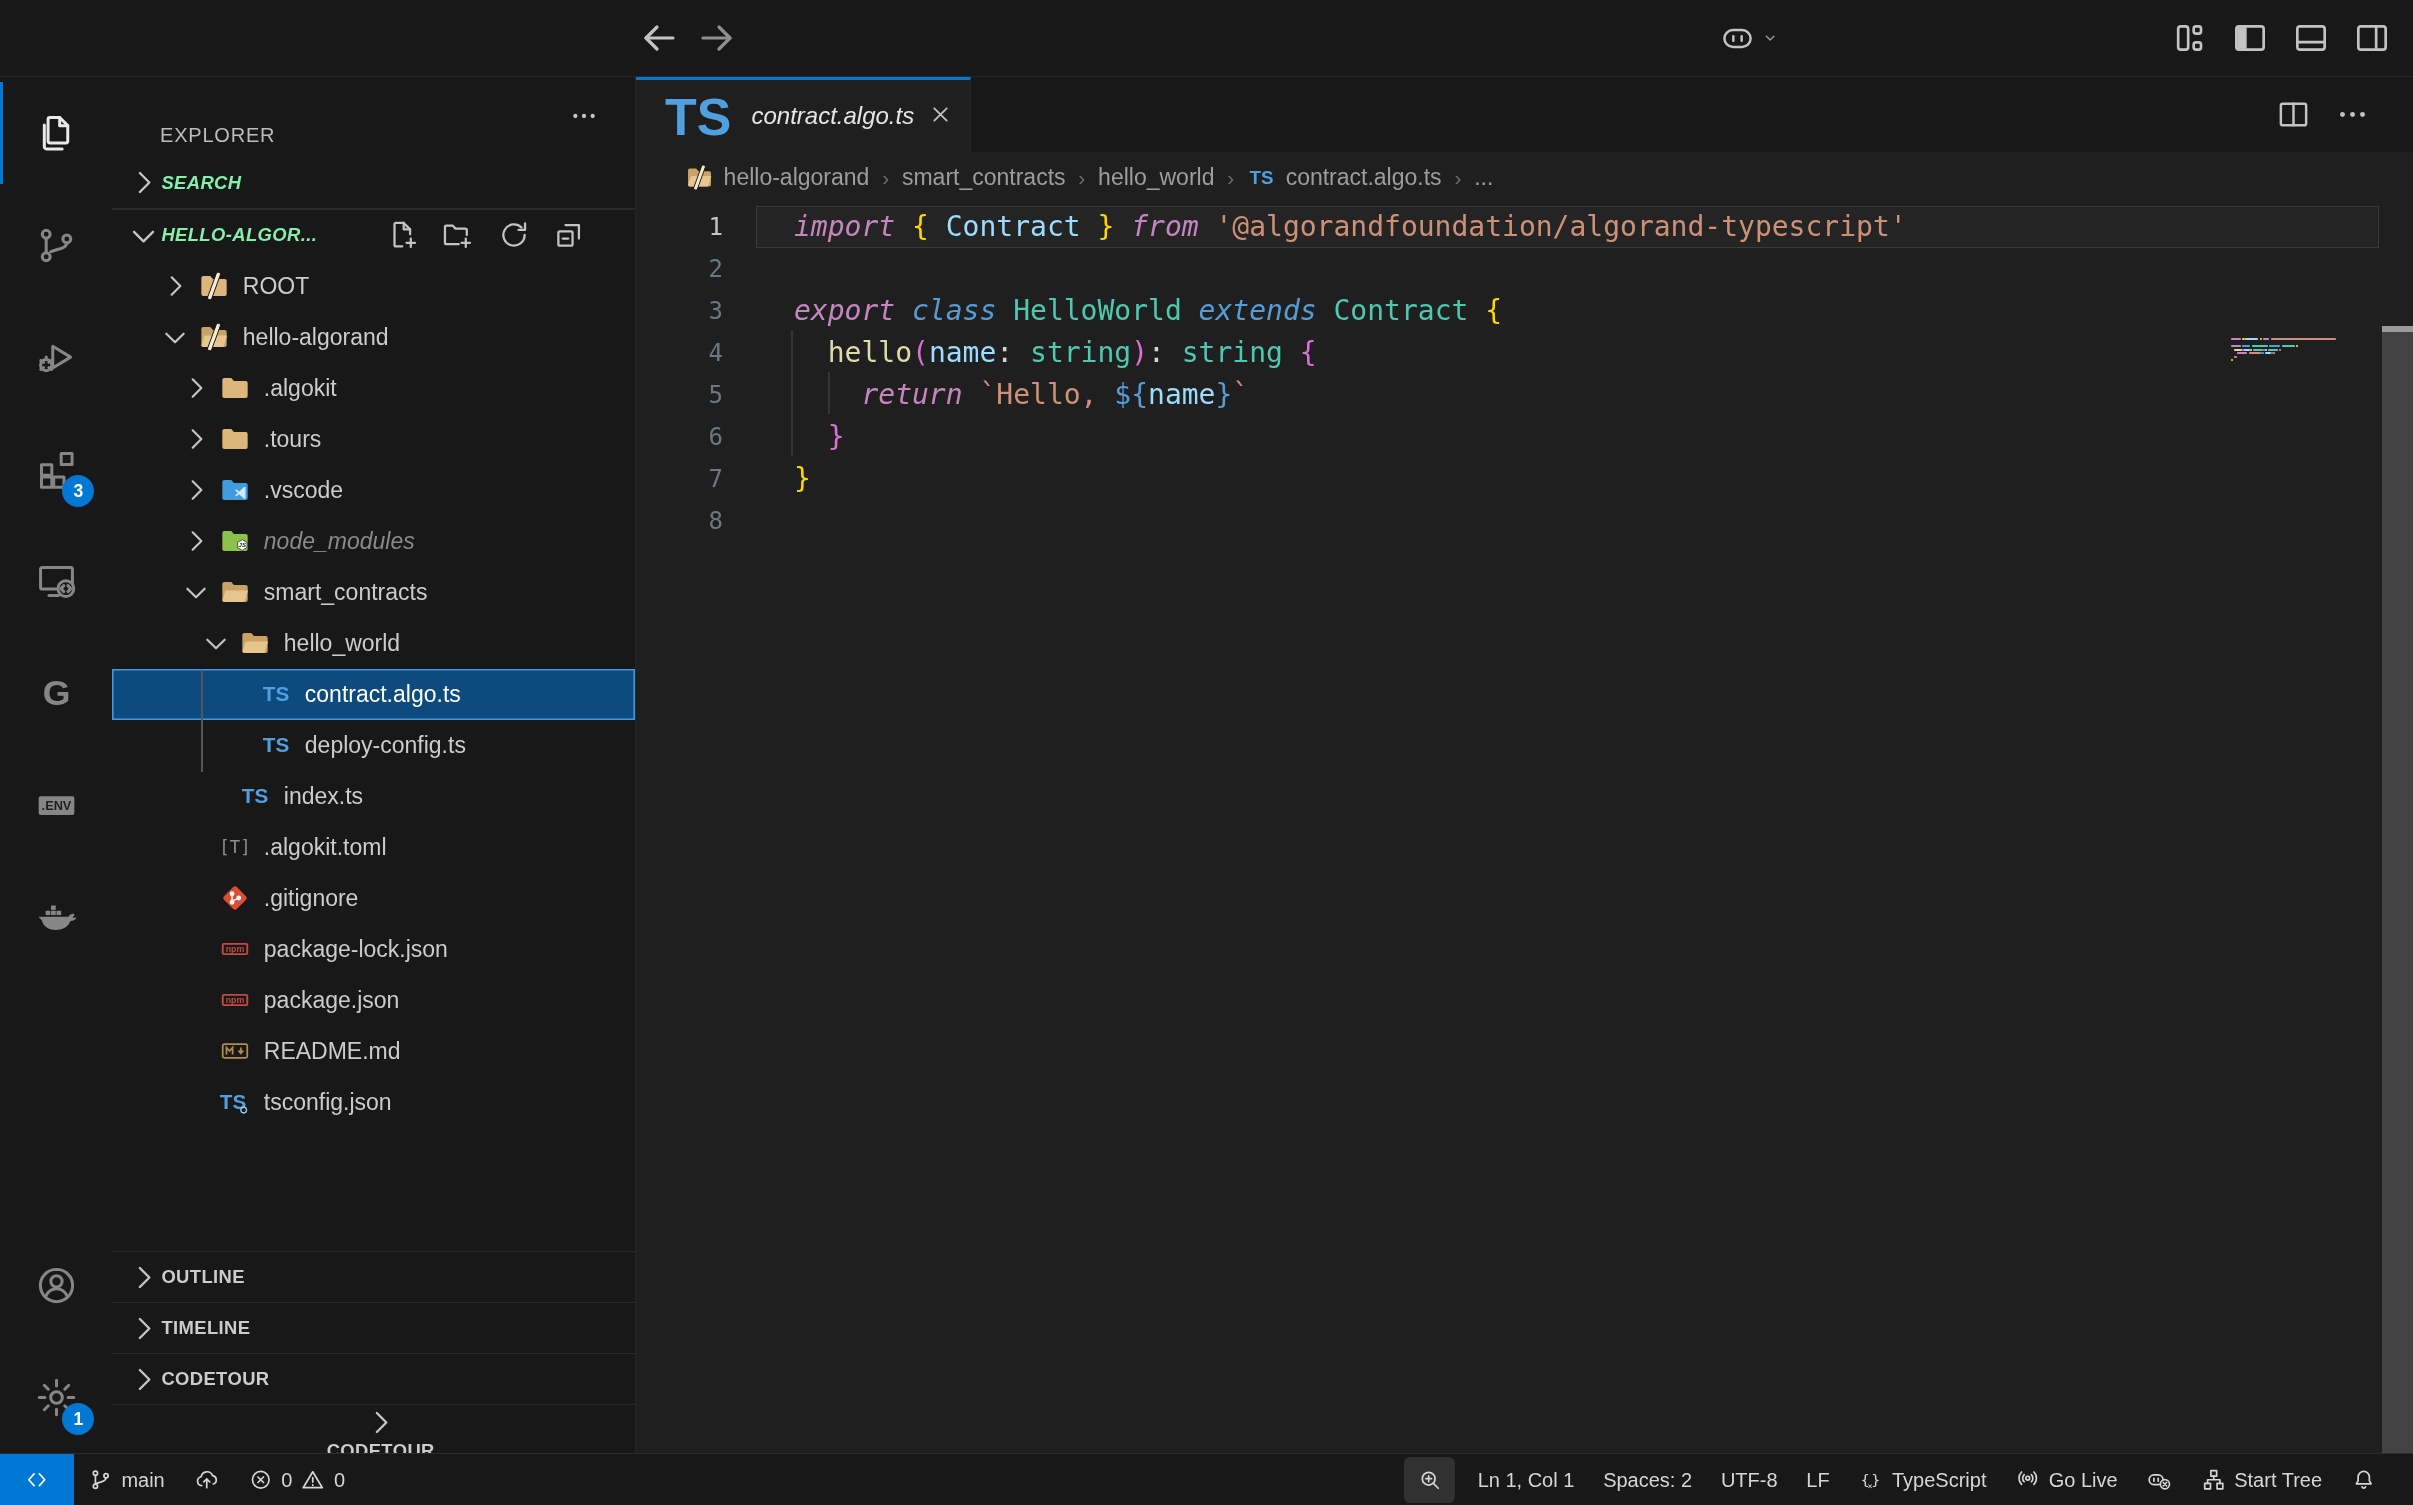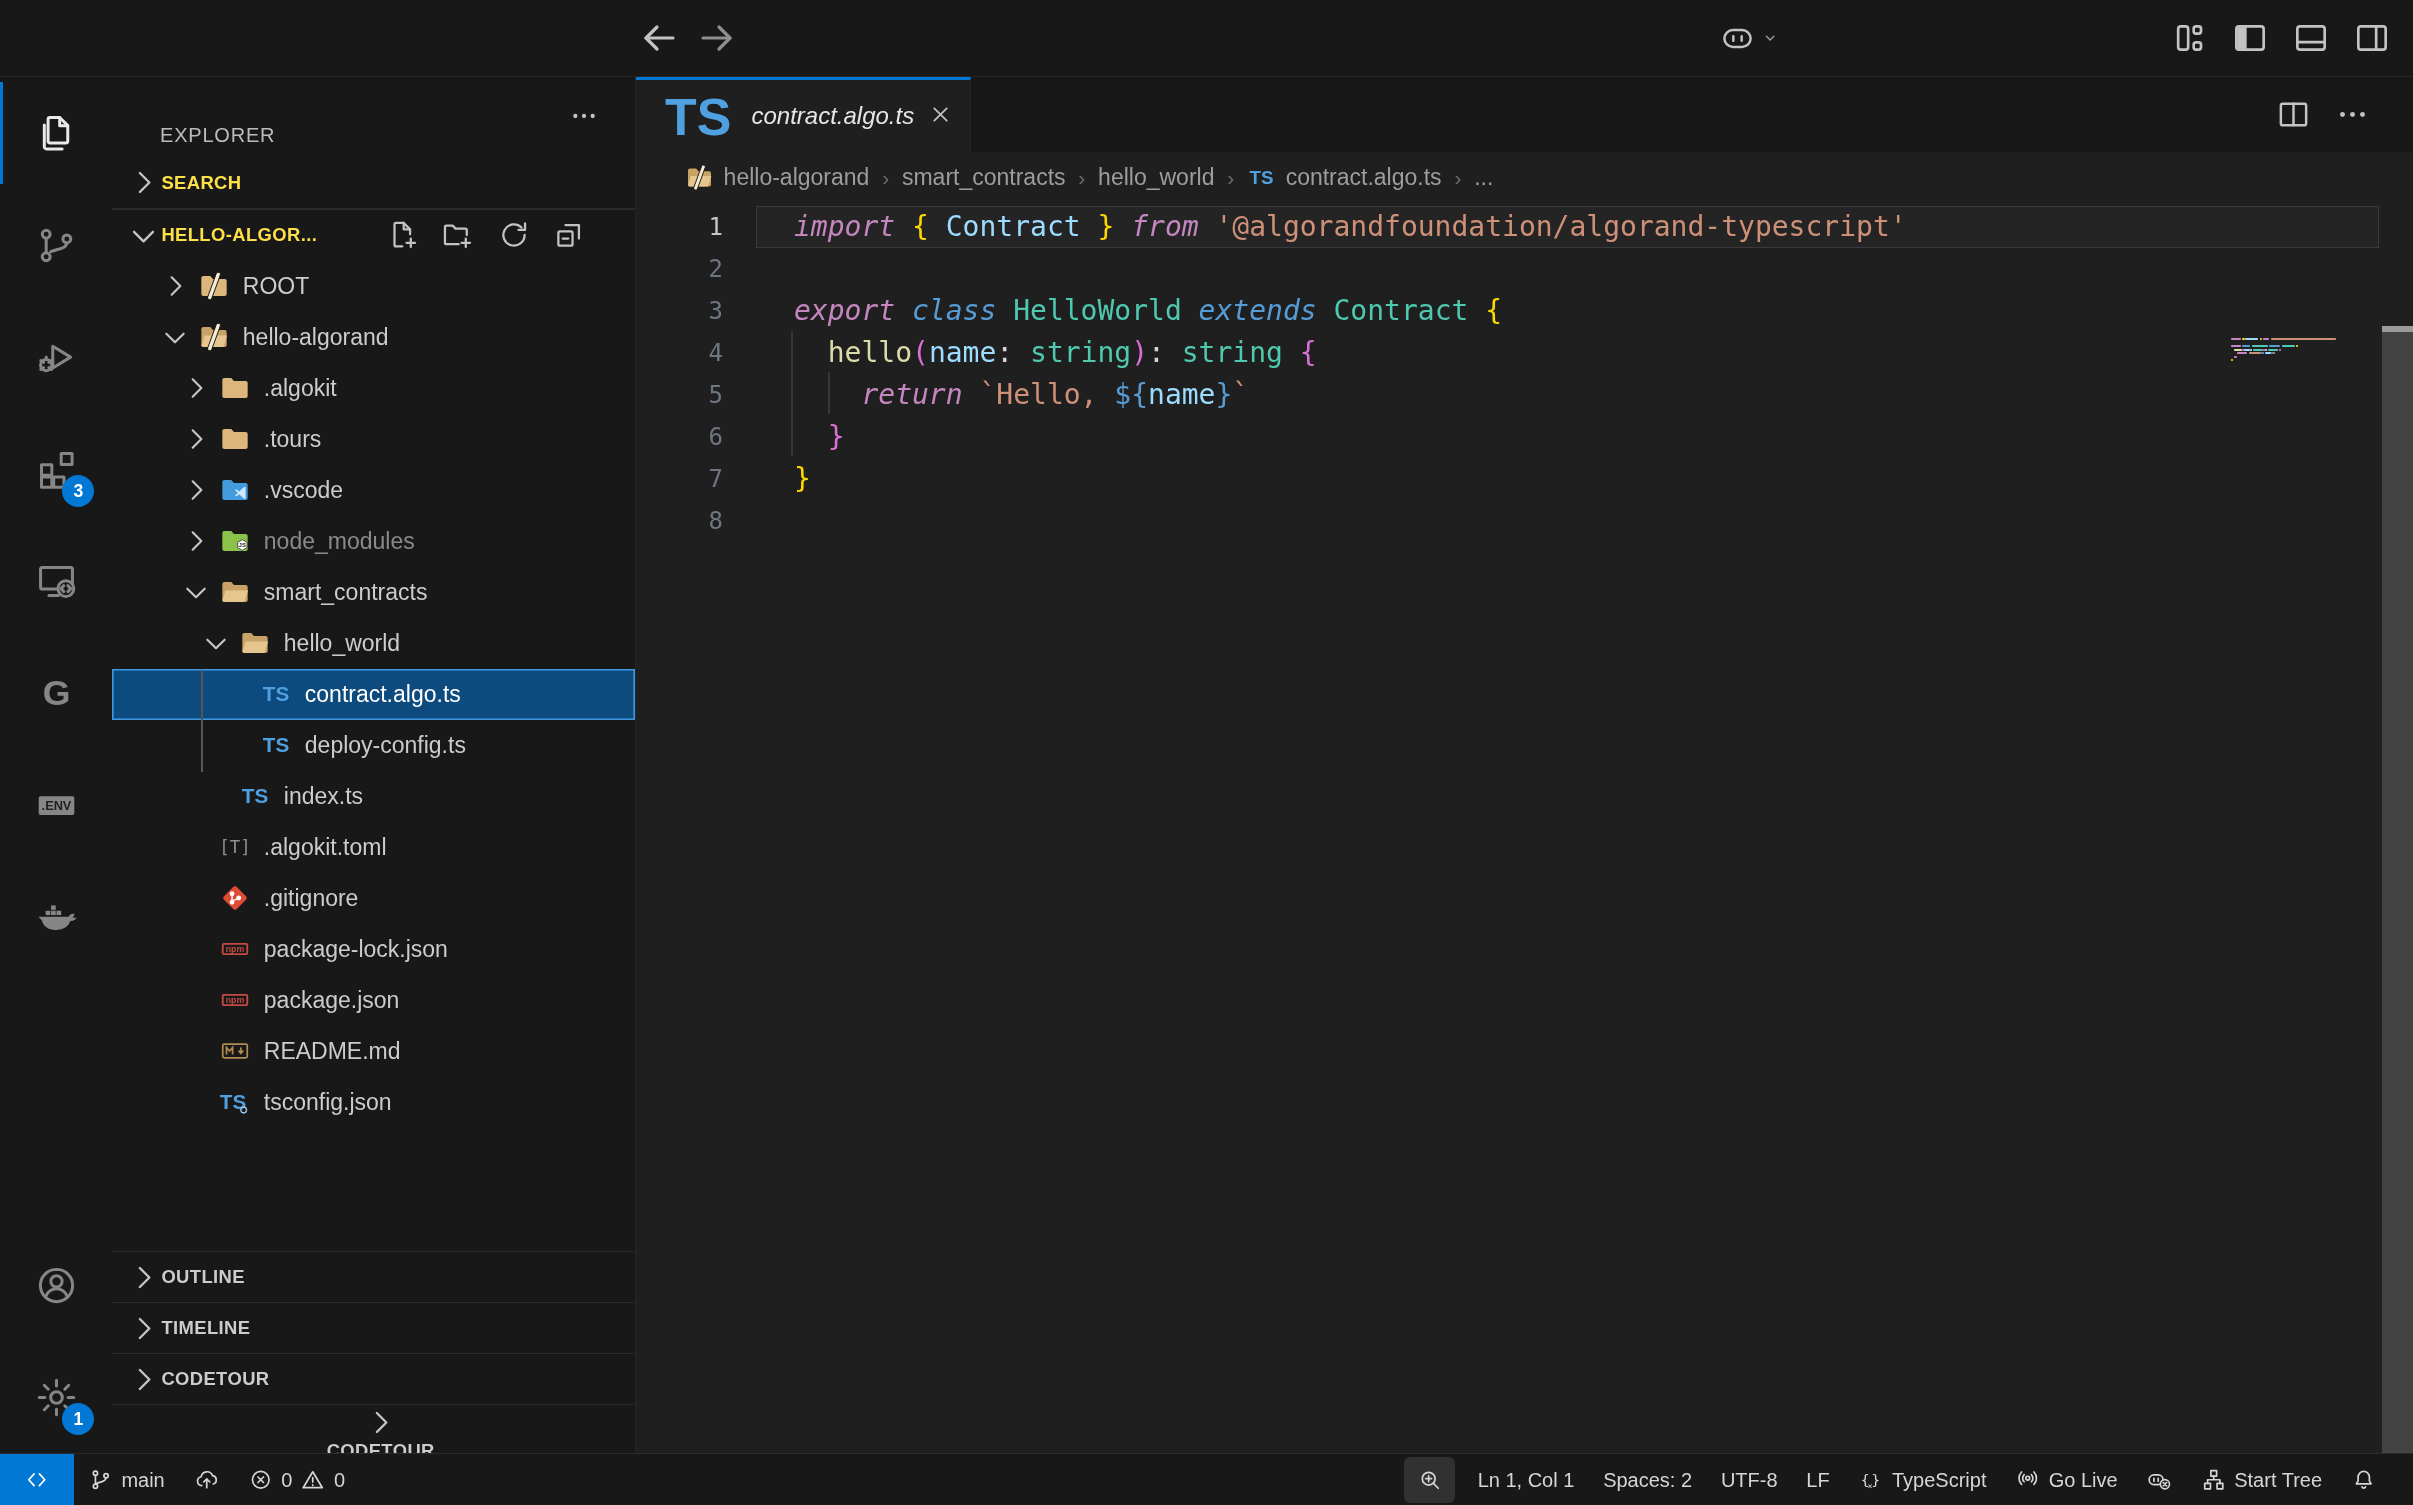--- a/index.html
+++ b/index.html
@@ -28,21 +28,21 @@
   .act-item.active::before{content:"";position:absolute;left:0;top:4.8px;bottom:4.8px;width:3.2px;background:#0078d4;}
   .act-badge{position:absolute;right:17.6px;bottom:17.6px;min-width:32px;height:32px;border-radius:16px;background:#0078d4;
     color:#fff;font-size:17.6px;font-weight:bold;display:flex;align-items:center;justify-content:center;}
   #activity-bottom{position:absolute;bottom:0;left:0;}
 
   
   #sidebar{position:absolute;left:112px;top:77px;width:524px;height:1376px;background:#181818;border-right:0.8px solid #252525;}
   #sb-header{height:80px;display:flex;align-items:center;padding:0 29px 0 48px;}
   #sb-title{font-size:20px;color:#bcbcbc;letter-spacing:0.8px;flex:1;margin-top:36px;}
   .sb-ellipsis{color:#c3c3c3;background:none;border:none;width:45px;height:45px;}
-  .section-row{height:51px;display:flex;align-items:center;padding-left:14.4px;color:#fde047;}
+  .section-row{height:51px;display:flex;align-items:center;padding-left:14.4px;color:#86efac;font-style:italic;}
   .section-row .chev{width:35px;height:35px;color:#c6c6c6;}
   .section-label{font-size:18.4px;font-weight:bold;letter-spacing:0.4px;}
   #sb-divider{height:1.6px;background:#2b2b2b;}
   #ws-actions{margin-left:auto;display:flex;gap:21.5px;padding-right:49px;}
   .ws-act{width:34px;height:34px;color:#c3c3c3;background:none;border:none;padding:0;}
 
   #tree{position:relative;}
   .tree-row{position:relative;height:51px;display:flex;align-items:center;color:#cccccc;font-size:23px;}
   .tree-row .chev{width:46px;height:32px;color:#c6c6c6;flex:none;display:inline-flex;align-items:center;justify-content:center;}
   .tree-row .ficon{width:32px;height:32px;flex:none;margin-right:12.8px;}
@@ -402,21 +402,21 @@
             </svg>
           </span>
           <span class="ficon ic">
             <svg viewBox="0 0 24 24" width="100%" height="100%" fill="none" stroke="none">
               <path d="M2.5 6A1.5 1.5 0 0 1 4 4.5h5.2l2 2.3H20A1.5 1.5 0 0 1 21.5 8.3V18a1.5 1.5 0 0 1-1.5 1.5H4A1.5 1.5 0 0 1 2.5 18z" fill="#419bdc"></path>
               <path d="M19 9.6l-3.9 3.6-2.2-1.7-.9.7 2.2 2-2.2 2 .9.7 2.2-1.7 3.9 3.6.9-.5V10z" fill="#cfe8fb"></path>
             </svg>
           </span>
           <span class="lbl">.vscode</span>
         </div>
-        <div class="tree-row dim" style="padding-left: 61px;">
+        <div class="tree-row dim" style="padding-left: 61px; font-style: italic;">
           <span class="chev">
             <svg viewBox="0 0 24 24" width="100%" height="100%" fill="none" stroke="currentColor" stroke-width="1.6" stroke-linecap="round" stroke-linejoin="round">
               <path d="M9.5 5.5l6.5 6.5-6.5 6.5"></path>
             </svg>
           </span>
           <span class="ficon ic">
             <svg viewBox="0 0 24 24" width="100%" height="100%" fill="none" stroke="none" style="font-size:29px">
               <path d="M2.5 6A1.5 1.5 0 0 1 4 4.5h5.2l2 2.3H20A1.5 1.5 0 0 1 21.5 8.3V18a1.5 1.5 0 0 1-1.5 1.5H4A1.5 1.5 0 0 1 2.5 18z" fill="#8bc34a"></path>
               <polygon points="17.5,11 21,13 21,17 17.5,19 14,17 14,13" fill="#ffffff" stroke="#2d2d2d" stroke-width="0.6"></polygon>
               <text x="17.5" y="16.6" font-size="4.6" text-anchor="middle" fill="#1f1f1f" font-weight="bold" font-family="Liberation Sans, sans-serif">JS</text>

